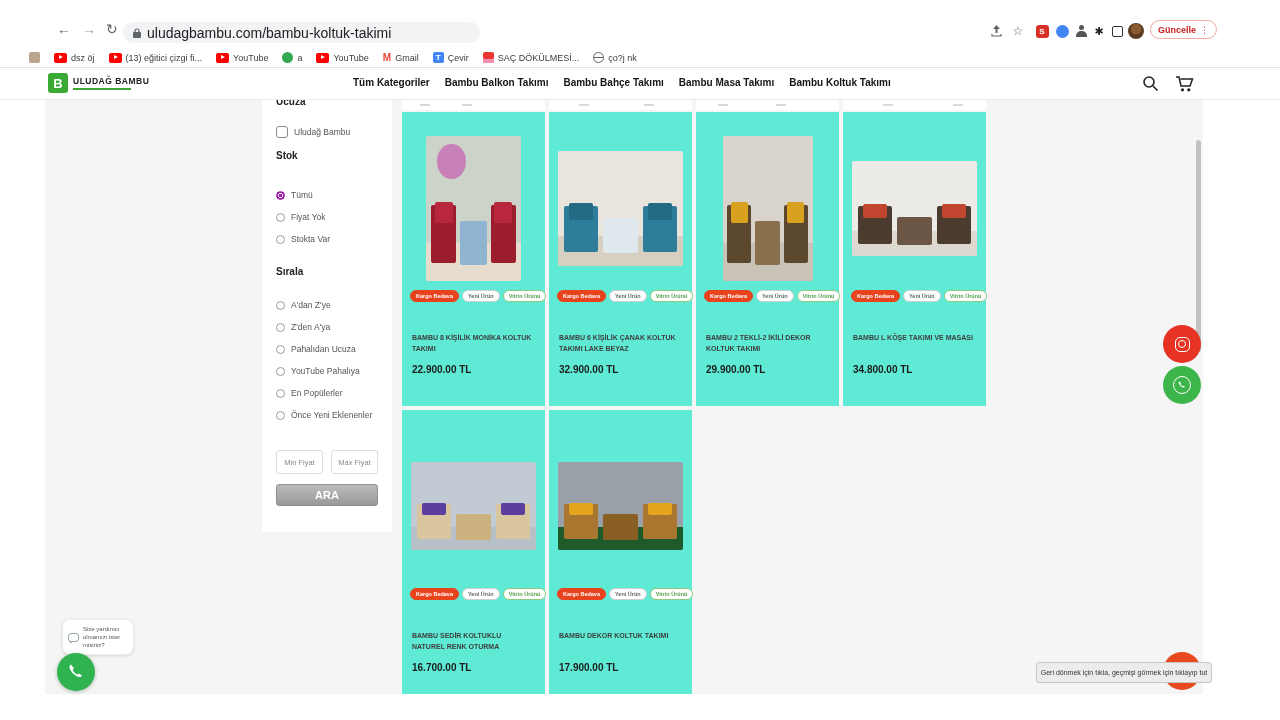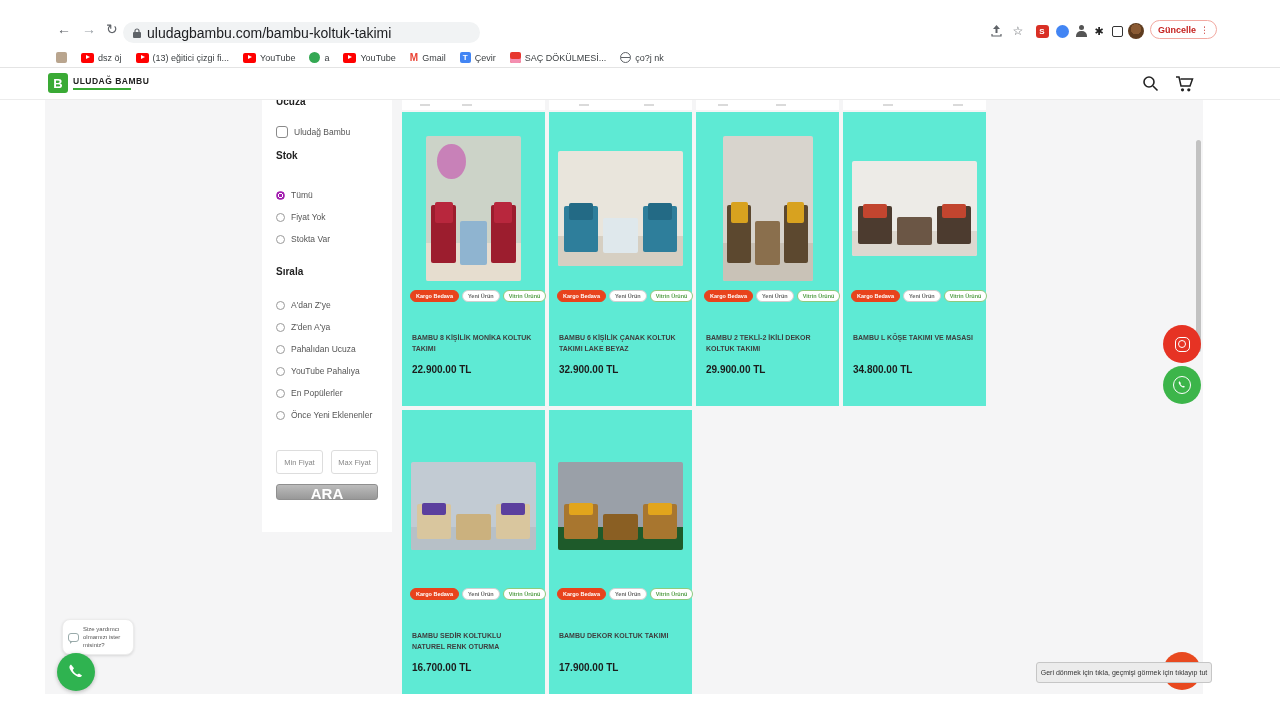--- a/index.html
+++ b/index.html
@@ -24,21 +24,21 @@
   .ext-pin { color:#222; font-size:11px; }
   .ext-frame { width:11px; height:11px; border:1.5px solid #333; border-radius:2px; }
   .avatar { width:16px; height:16px; border-radius:50%; background:radial-gradient(circle at 50% 38%, #8a5a33 0 40%, #5f3c1f 41% 100%); }
   .update-pill { position:absolute; left:1150px; top:2px; height:19px; border:1px solid #f2a9a1; border-radius:10px;
                  display:flex; align-items:center; gap:4px; padding:0 7px; cursor:pointer; background:#fff; }
   .update-pill .u-label { color:#c5221f; font-size:9px; font-weight:bold; }
   .update-pill .u-dots { color:#c5221f; font-size:9px; }
 
   
   .bookmarks { position:absolute; left:0; top:48px; width:1280px; height:19px; background:#fff;
-               display:flex; align-items:center; gap:14px; padding-left:56px; }
+               display:flex; align-items:center; gap:14px; padding-left:29px; }
   .bm { display:flex; align-items:center; gap:4px; font-size:9px; color:#3c4043; cursor:pointer; white-space:nowrap; }
   .bm-yt { width:13px; height:10px; background:#ff0000; border-radius:2px; position:relative; }
   .bm-yt:before { content:""; position:absolute; left:5px; top:2.5px; border-left:4px solid #fff;
                   border-top:2.5px solid transparent; border-bottom:2.5px solid transparent; }
   .bm-site { width:11px; height:11px; background:#b9a58e; border-radius:2px; }
   .bm-green { width:11px; height:11px; background:#34a853; border-radius:50%; }
   .bm-gmail { color:#ea4335; font-weight:bold; font-size:10px; }
   .bm-translate { width:11px; height:11px; background:#4285f4; border-radius:2px; color:#fff; font-size:8px; font-weight:bold;
                   display:flex; align-items:center; justify-content:center; }
   .bm-pink { width:11px; height:11px; background:#e7372f; border-radius:2px; box-shadow:inset 0 -4px 0 #f48fb1; }
@@ -67,22 +67,22 @@
   .f-title { position:absolute; left:14px; font-size:10px; font-weight:bold; color:#222; }
   .opt-list { position:absolute; left:14px; display:flex; flex-direction:column; gap:12px; }
   .opt { display:flex; align-items:center; gap:6px; cursor:pointer; }
   .radio { width:9px; height:9px; border:1.2px solid #9a9a9a; border-radius:50%; background:#fff; flex:none; }
   .radio.sel { border-color:#a21caf; background:radial-gradient(circle, #a21caf 0 30%, #fff 31% 55%, #a21caf 56% 100%); }
   .olabel { font-size:8.5px; color:#555; white-space:nowrap; }
   .checkbox { width:12px; height:12px; border:1.5px solid #8a8a8a; border-radius:3px; background:#fff; flex:none; }
   .price-input { position:absolute; top:350px; width:47px; height:24px; border:1px solid #ddd; border-radius:3px;
                  font-size:7.5px; color:#444; text-align:center; font-family:"Liberation Sans",sans-serif; background:#fff; }
   .price-input::placeholder { color:#888; }
-  .ara-btn { position:absolute; left:14px; top:384px; width:102px; height:16px; border:1px solid #8f8f8f; border-radius:3px;
-             background:linear-gradient(#bcbcbc,#989898); color:#fff; font-weight:bold; font-size:15px; cursor:pointer; }
+  .ara-btn { position:absolute; left:14px; top:384px; width:102px; height:22px; border:1px solid #8f8f8f; border-radius:3px;
+             background:linear-gradient(#bcbcbc,#989898); color:#fff; font-weight:bold; font-size:11px; cursor:pointer; }
 
   
   .card { position:absolute; width:143px; background:#5eead4; cursor:pointer; }
   .imgband { position:absolute; left:0; top:12px; width:143px; height:168px; display:flex; align-items:center; justify-content:center; }
   .pimg { position:relative; overflow:hidden; border-radius:2px; }
   .pimg .floor { position:absolute; left:0; right:0; bottom:0; height:26%; }
   .pimg .blob { position:absolute; top:6%; left:12%; width:30%; height:24%; border-radius:50%; opacity:.9; }
   .pimg .f { position:absolute; border-radius:2px; }
   .pimg .f1 { left:5%; bottom:12%; width:27%; height:40%; }
   .pimg .f2 { left:36%; bottom:11%; width:28%; height:30%; }
@@ -210,20 +210,27 @@
   <div class="chrome-divider"></div>
 
   <div class="site-header">
     <div class="logo">
       <span class="logo-b">B</span>
       <span>
         <div class="logo-txt">ULUDAĞ BAMBU</div>
         <div class="logo-line"></div>
       </span>
     </div>
+    <div class="main-nav">
+        <span class="nav-item">Tüm Kategoriler</span>
+        <span class="nav-item">Bambu Balkon Takımı</span>
+        <span class="nav-item">Bambu Bahçe Takımı</span>
+        <span class="nav-item">Bambu Masa Takımı</span>
+        <span class="nav-item">Bambu Koltuk Takımı</span>
+      </div>
     <span class="hdr-ico" style="left:1142px">
       <svg width="17" height="17" viewBox="0 0 17 17">
           <circle cx="7" cy="7" r="5" fill="none" stroke="#222" stroke-width="1.6"></circle>
           <line x1="11" y1="11" x2="15.5" y2="15.5" stroke="#222" stroke-width="1.6"></line>
         </svg>
     </span>
     <span class="hdr-ico" style="left:1175px">
       <svg width="20" height="18" viewBox="0 0 20 18">
           <path d="M1 2 h3 l2 9 h9 l2.5-7 H5.5" fill="none" stroke="#222" stroke-width="1.5"></path>
           <circle cx="7.5" cy="14.8" r="1.6" fill="#222"></circle>

